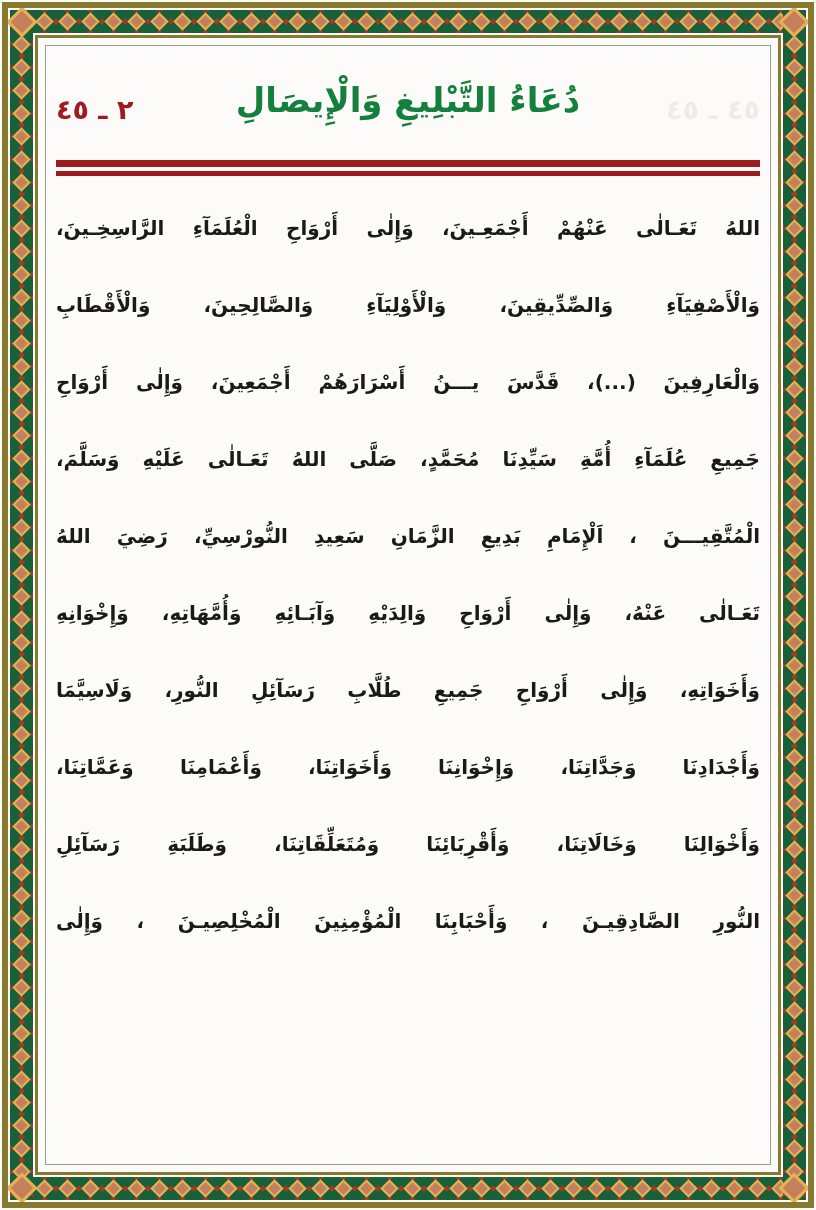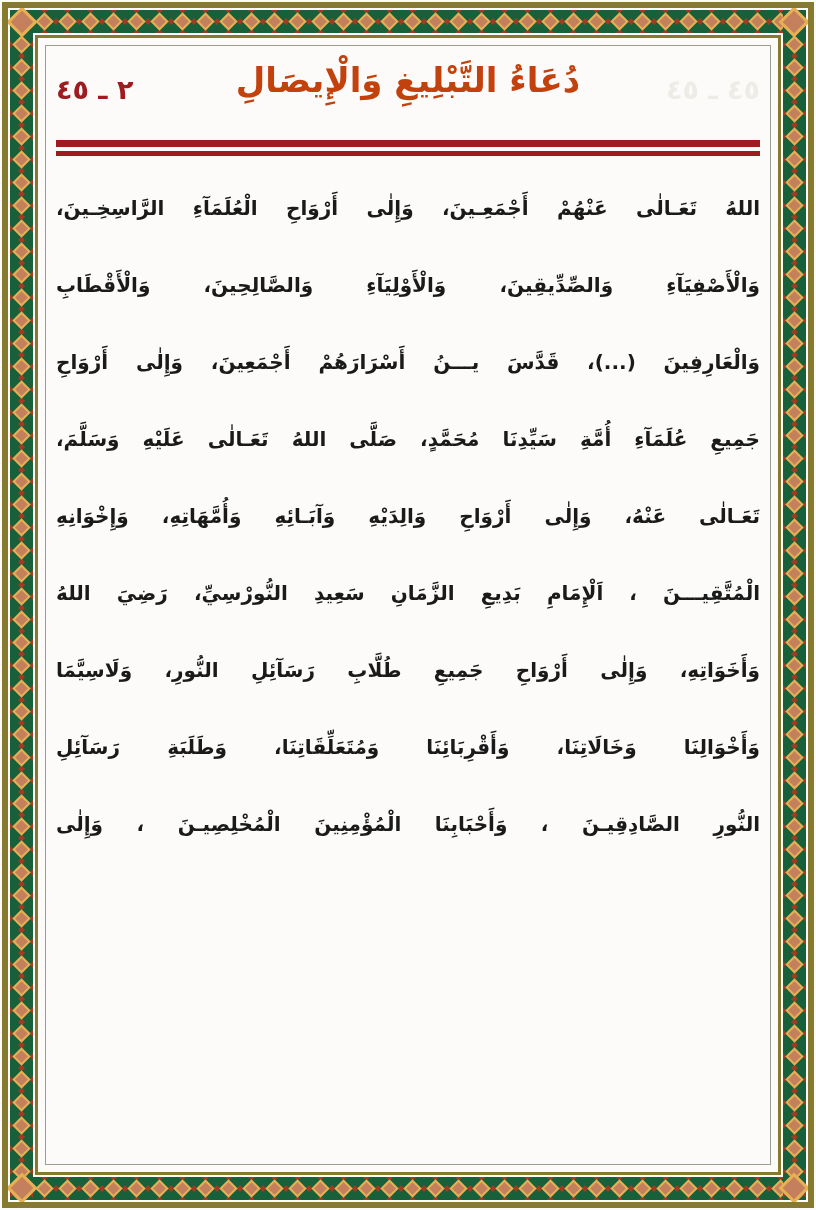--- a/index.html
+++ b/index.html
@@ -26,31 +26,31 @@
   }
   .corner.tl{left:11px;top:11px;} .corner.tr{right:11px;top:11px;}
   .corner.bl{left:11px;bottom:11px;} .corner.br{right:11px;bottom:11px;}
 
   
   .content{
     position:absolute;left:56px;right:56px;top:56px;bottom:56px;
     color:#1a1a1a;
   }
   .header{
-    position:relative;height:72px;margin-top:0;text-decoration:underline;
+    position:relative;height:72px;margin-top:20px;text-decoration:underline;
   }
   .page-marker{
     position:absolute;left:0;top:18px;
     color:#9e1b20;font-weight:bold;font-size:27px;
     direction:rtl;
   }
   .page-title{
     position:absolute;left:0;right:0;top:4px;
     text-align:center;
-    color:#c2410c;font-weight:bold;font-size:34px;
+    color:#15803d;font-weight:bold;font-size:34px;
     direction:rtl;
   }
   .ghost-marker{
     position:absolute;right:0;top:18px;
     color:#eeece7;font-weight:bold;font-size:27px;
     direction:rtl;
   }
   .rules{margin-top:12px;}
   .rule-thick{height:7px;background:#9e1b20;}
   .rule-gap{height:4px;}
@@ -115,21 +115,22 @@
       <div class="rule-thick"></div>
       <div class="rule-gap"></div>
       <div class="rule-thin"></div>
     </div>
 
     <div class="body-text" id="body-lines">
         <div class="line">اللهُ تَعَـالٰى عَنْهُمْ أَجْمَعِـينَ، وَإِلٰى أَرْوَاحِ الْعُلَمَآءِ الرَّاسِخِـينَ،</div>
         <div class="line">وَالْأَصْفِيَآءِ وَالصِّدِّيقِينَ، وَالْأَوْلِيَآءِ وَالصَّالِحِينَ، وَالْأَقْطَابِ</div>
         <div class="line">وَالْعَارِفِينَ (...)، قَدَّسَ يـــنُ أَسْرَارَهُمْ أَجْمَعِينَ، وَإِلٰى أَرْوَاحِ</div>
         <div class="line">جَمِيعِ عُلَمَآءِ أُمَّةِ سَيِّدِنَا مُحَمَّدٍ، صَلَّى اللهُ تَعَـالٰى عَلَيْهِ وَسَلَّمَ،</div>
+        <div class="line">الْمُتَّقِيـــنَ ، اَلْإِمَامِ بَدِيعِ الزَّمَانِ سَعِيدِ النُّورْسِيِّ، رَضِيَ اللهُ</div>
         <div class="line">تَعَـالٰى عَنْهُ، وَإِلٰى أَرْوَاحِ وَالِدَيْهِ وَآبَـائِهِ وَأُمَّهَاتِهِ، وَإِخْوَانِهِ</div>
-        <div class="line">الْمُتَّقِيـــنَ ، اَلْإِمَامِ بَدِيعِ الزَّمَانِ سَعِيدِ النُّورْسِيِّ، رَضِيَ اللهُ</div>
         <div class="line">وَأَخَوَاتِهِ، وَإِلٰى أَرْوَاحِ جَمِيعِ طُلَّابِ رَسَآئِلِ النُّورِ، وَلَاسِيَّمَا</div>
+        <div class="line">وَأَجْدَادِنَا وَجَدَّاتِنَا، وَإِخْوَانِنَا وَأَخَوَاتِنَا، وَأَعْمَامِنَا وَعَمَّاتِنَا،</div>
         <div class="line">وَأَخْوَالِنَا وَخَالَاتِنَا، وَأَقْرِبَائِنَا وَمُتَعَلِّقَاتِنَا، وَطَلَبَةِ رَسَآئِلِ</div>
         <div class="line">النُّورِ الصَّادِقِيـنَ ، وَأَحْبَابِنَا الْمُؤْمِنِينَ الْمُخْلِصِيـنَ ، وَإِلٰى</div>
       </div>
 
   </div>
 </div>
 
 </body></html>

